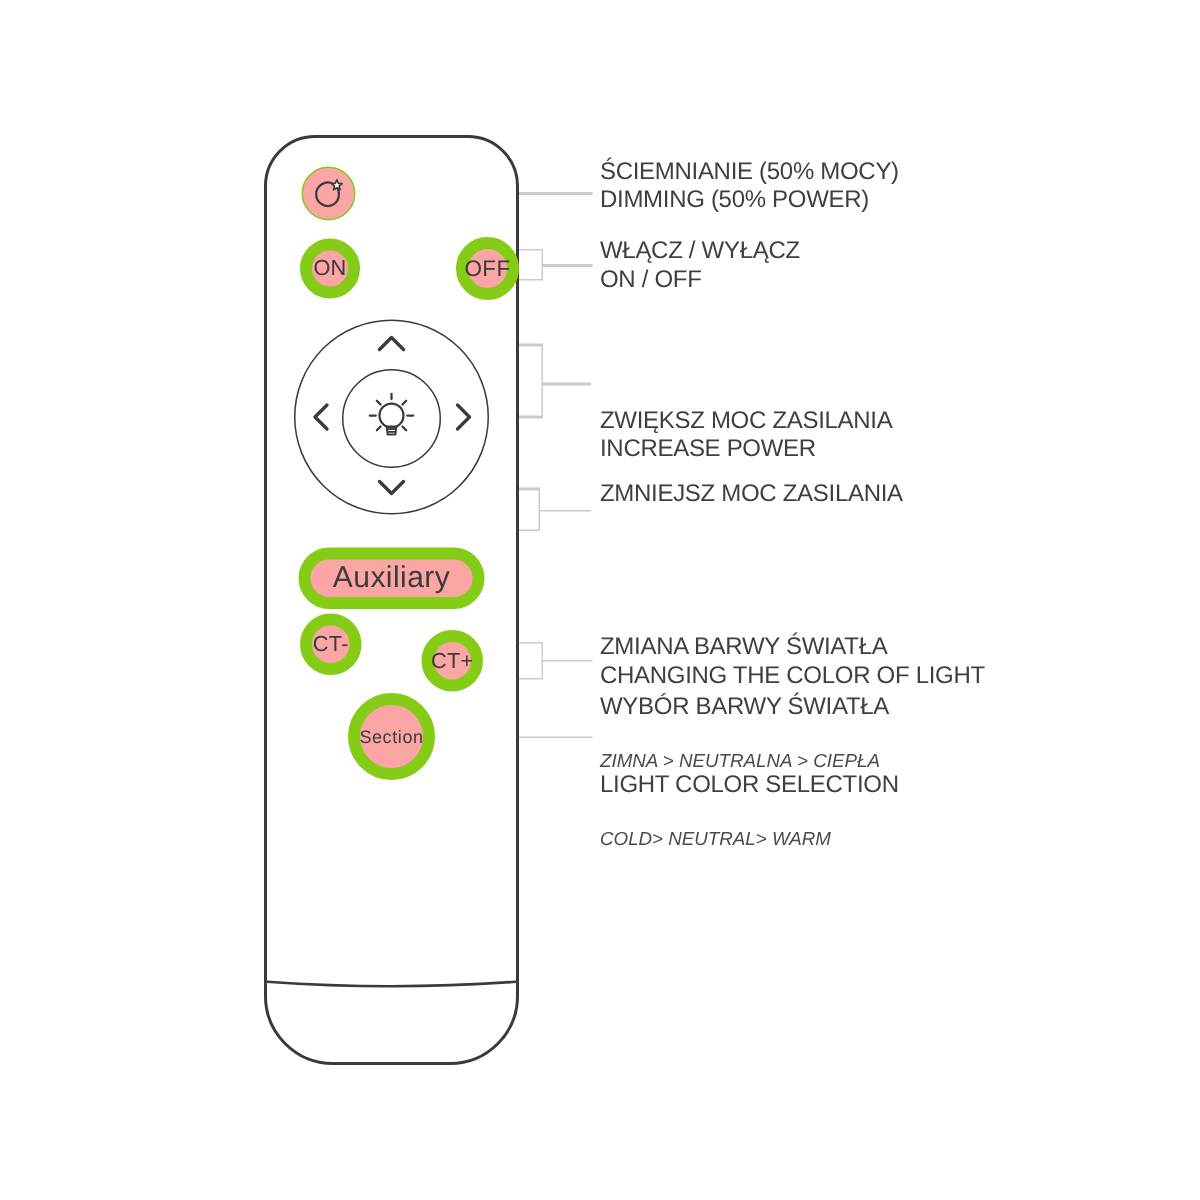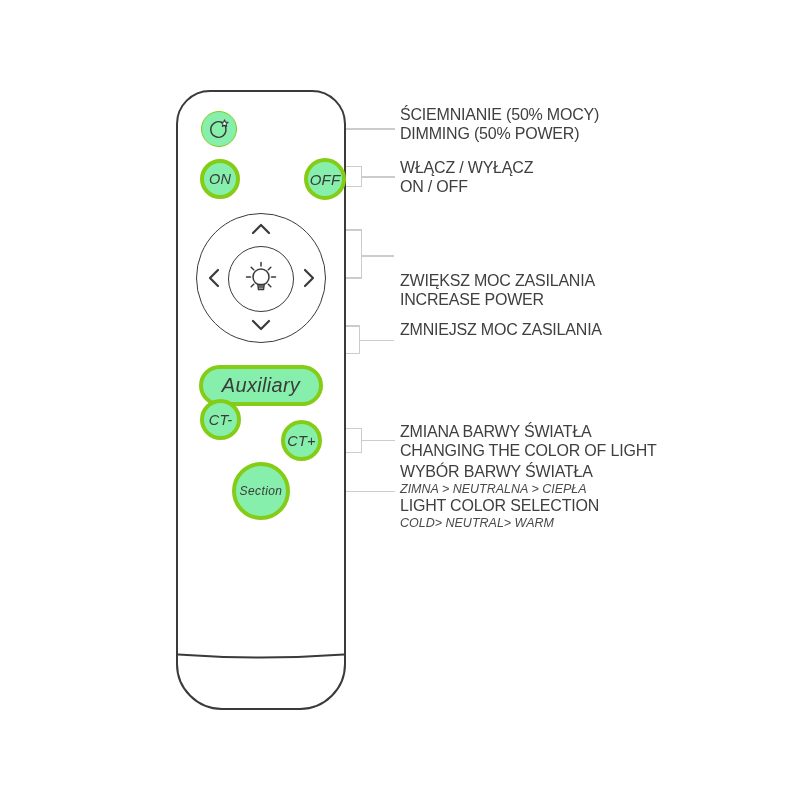--- a/index.html
+++ b/index.html
@@ -9,29 +9,29 @@
   }
   
   .remote{
     position:absolute;left:176px;top:90px;width:170px;height:620px;
     border:2px solid #3a3a3a;border-radius:34px 34px 46px 46px;
     box-sizing:border-box;background:#fff;
   }
   .remote-sep{position:absolute;left:176px;top:651px;width:170px;height:14px;}
   
   .btn{
-    position:absolute;box-sizing:border-box;border:4px solid #84cc16;border-radius:50%;
-    background:#86efac;display:flex;align-items:center;justify-content:center;
-    color:#3b3b3b;letter-spacing:.2px;font-style:italic;
+    position:absolute;box-sizing:border-box;border:8px solid #84cc16;border-radius:50%;
+    background:#fca5a5;display:flex;align-items:center;justify-content:center;
+    color:#3b3b3b;letter-spacing:.2px;
   }
   .b-moon{left:201px;top:111px;width:36px;height:36px;border-width:1.8px;}
   .b-on  {left:200px;top:159px;width:40px;height:40px;font-size:14.5px;}
   .b-off {left:281px;top:158px;width:42px;height:42px;font-size:15px;margin-left:23px;}
   .b-aux {left:199px;top:365px;width:124px;height:41px;border-radius:21px;font-size:20px;letter-spacing:.3px;}
-  .b-ctm {left:200px;top:399px;width:41px;height:41px;font-size:14.5px;}
+  .b-ctm {left:200px;top:409px;width:41px;height:41px;font-size:14.5px;}
   .b-ctp {left:281px;top:420px;width:41px;height:41px;font-size:14.5px;}
   .b-sec {left:232px;top:462px;width:58px;height:58px;font-size:12px;letter-spacing:.4px;}
   
   .dpad-outer{position:absolute;left:196px;top:213px;width:130px;height:130px;border:1.8px solid #3a3a3a;border-radius:50%;box-sizing:border-box;background:#fff;}
   .dpad-inner{position:absolute;left:228px;top:246px;width:66px;height:66px;border:1.8px solid #3a3a3a;border-radius:50%;box-sizing:border-box;background:#fff;}
   .chev{position:absolute;}
   .chev-up   {left:251px;top:223px;}
   .chev-down {left:251px;top:319px;}
   .chev-left {left:208px;top:268px;}
   .chev-right{left:303px;top:268px;}
@@ -49,21 +49,21 @@
   .c-dec-down  {left:272px;top:325px;width:88px;height:1.5px;}
   .c-dec-vleft {left:214.5px;top:289px;width:1.5px;height:64px;}
   .c-dec-bot   {left:214.5px;top:352.5px;width:145px;height:1.5px;}
   .c-dec-vright{left:358.5px;top:325px;width:1.5px;height:29px;}
   .c-dec-mid   {left:360px;top:339.5px;width:34px;height:1.5px;}
   .c-ct-rect   {left:303px;top:428px;width:59px;height:25px;}
   .c-ct-line   {left:362px;top:439.5px;width:33px;height:1.5px;}
   .c-sec-line  {left:290px;top:490.5px;width:105px;height:1.5px;}
   
   .ann{position:absolute;left:400px;font-size:16px;line-height:18.5px;letter-spacing:-0.2px;white-space:nowrap;color:#3f3f3f;}
-  .ann .sub{font-size:12.5px;font-style:italic;line-height:15.5px;color:#4a4a4a;letter-spacing:0;}
+  .ann .sub{font-size:12.5px;font-style:italic;line-height:15.5px;color:#4a4a4a;letter-spacing:0;margin-top:18px;}
   .a1{top:106px;} .a2{top:159px;} .a3{top:236px;margin-top:36px;} .a4{top:321px;} .a5{top:423px;} .a6{top:463px;}
   svg{display:block;}
 </style>
 </head>
 <body>
 
 <div class="canvas">
 
   <div class="cl c-moon"></div>
   <div class="cb c-onoff-rect"></div>

